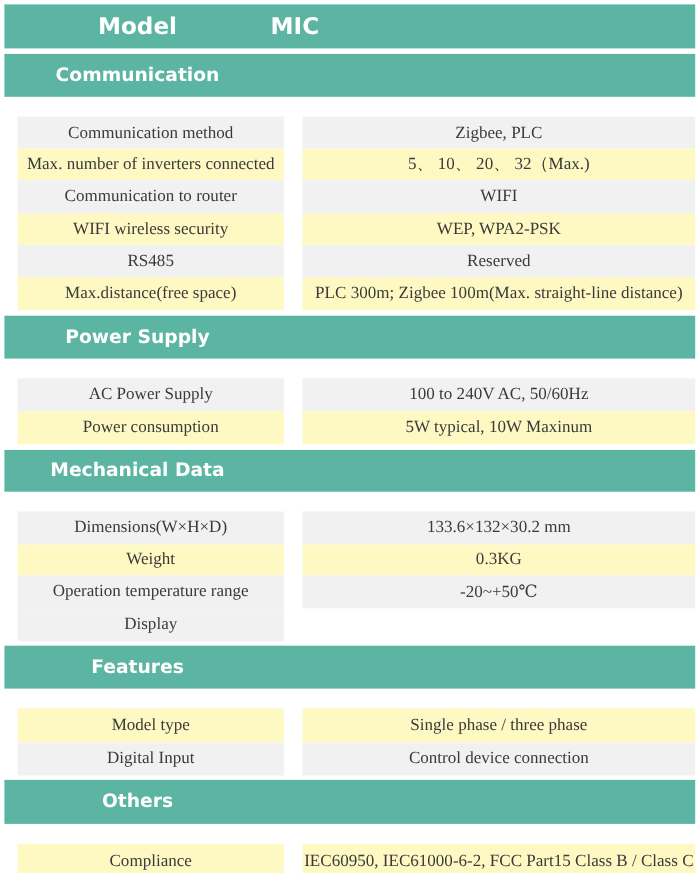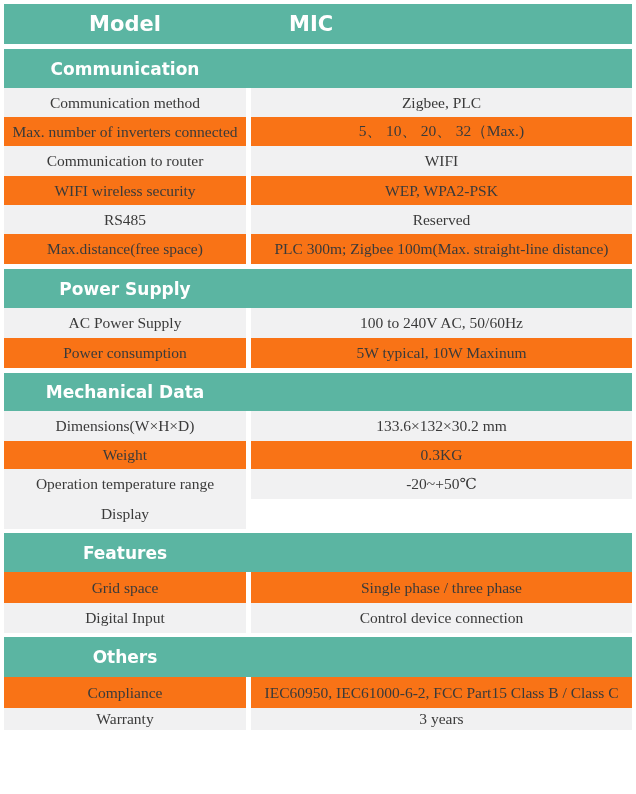--- a/index.html
+++ b/index.html
@@ -1,30 +1,30 @@
 <!DOCTYPE html>
 <html><head>
 <meta charset="utf-8">
 <style>
   html, body { margin:0; padding:0; background:#ffffff; }
   body { width:636px; height:794px; position:relative; overflow:hidden;
          font-family:"Liberation Serif", "DejaVu Serif", serif; }
   .table { position:absolute; left:4px; top:4px; width:628px; }
   .bar { background:#5bb5a2; color:#ffffff; display:flex; align-items:center;
-         font-family:"DejaVu Sans", "Liberation Sans", sans-serif; font-weight:bold;gap:43px; }
+         font-family:"DejaVu Sans", "Liberation Sans", sans-serif; font-weight:bold; }
   .bar .l { width:242px; text-align:center; }
   .bar .r { flex:1; text-align:left; }
   .hdr { height:40px; font-size:21px; margin-bottom:5px; }
-  .sec { height:39px; font-size:17px; margin-bottom:0; }
+  .sec { height:39px; font-size:17px; margin-bottom:18px; }
   .row { display:flex; font-size:15.5px; color:#3a3a3a; }
-  .row .c { display:flex; align-items:center; justify-content:center; text-align:center; white-space:nowrap; }
+  .row .c { display:flex; align-items:center; justify-content:center; text-align:center; white-space:nowrap;margin-left:12px; }
   .row .c.l { width:242px; margin-right:5px; }
   .row .c.r { flex:1; }
   .row.g .c { background:#f1f1f2; }
-  .row.w .c { background:#f97316; }
+  .row.w .c { background:#fef9c3; }
   .gap { height:4px; }
 </style>
 </head>
 <body>
 
 <div class="table">
   <div class="bar hdr">
     <span class="l">Model</span>
     <span class="r">MIC</span>
   </div>
@@ -88,21 +88,21 @@
   </div>
   <div class="row g" style="height:30px">
     <div class="c l">Display</div>
   </div>
   <div class="gap" style="height:4px"></div>
 
   <div class="bar sec">
     <span class="l">Features</span>
   </div>
   <div class="row w" style="height:31px">
-    <div class="c l">Grid space</div>
+    <div class="c l">Model type</div>
     <div class="c r">Single phase / three phase</div>
   </div>
   <div class="row g" style="height:30px">
     <div class="c l">Digital Input</div>
     <div class="c r">Control device connection</div>
   </div>
   <div class="gap" style="height:4px"></div>
 
   <div class="bar sec" style="height:40px">
     <span class="l">Others</span>

